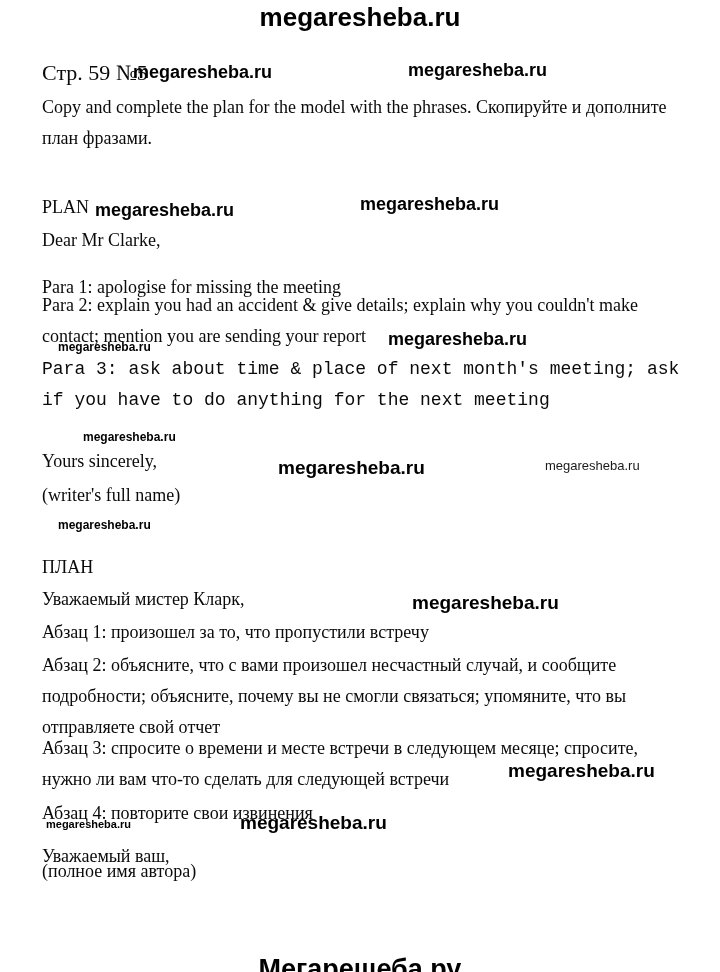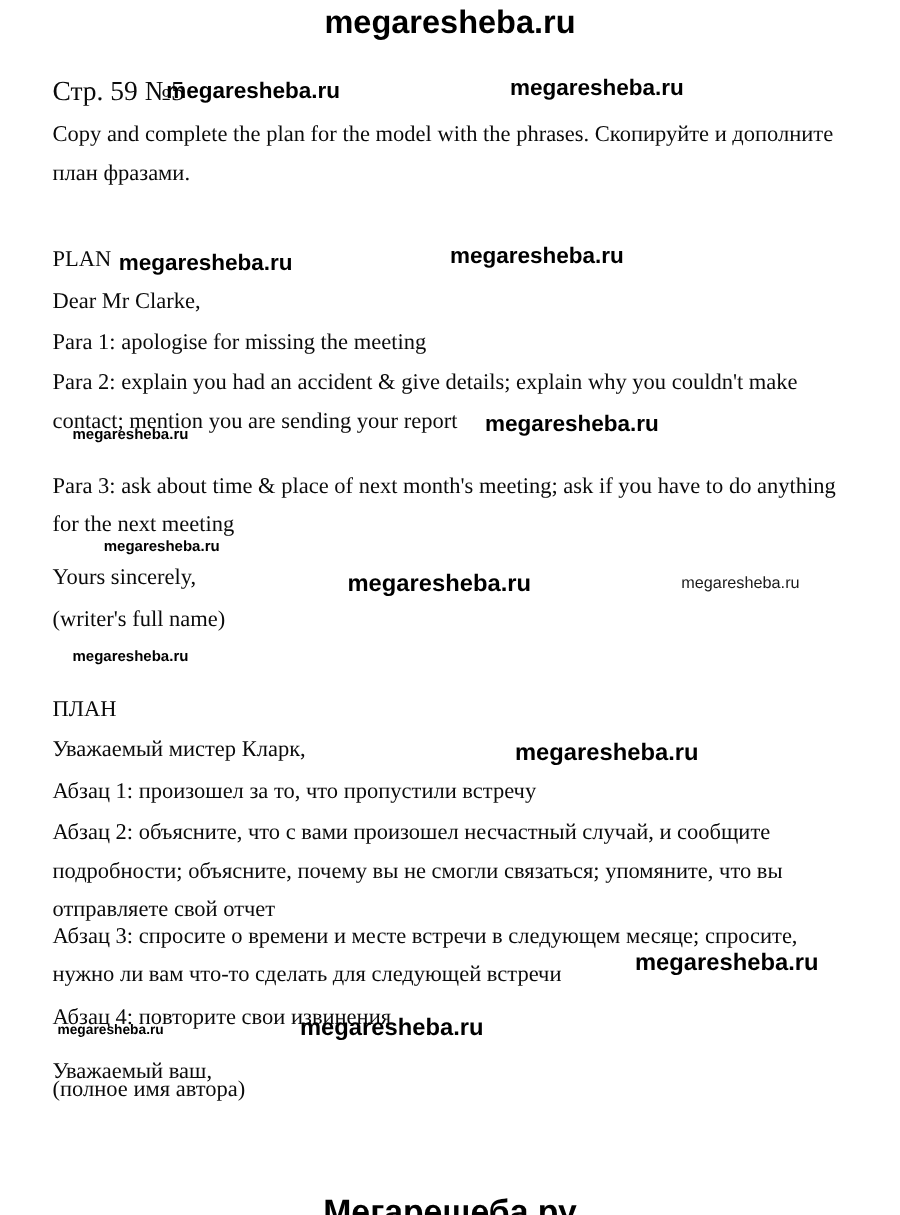--- a/index.html
+++ b/index.html
@@ -67,23 +67,23 @@
 <div class="page">
 
   <div class="site-title">megaresheba.ru</div>
 
   <p class="tblock bold-heading" style="top:57px;">Стр. 59 №5</p>
 
   <p class="tblock" style="top:92px;">Copy and complete the plan for the model with the phrases. Скопируйте и дополните план фразами.</p>
 
   <p class="tblock" style="top:192px;">PLAN</p>
   <p class="tblock" style="top:225px;">Dear Mr Clarke,</p>
-  <p class="tblock" style="top:258px;">Para 1: apologise for missing the meeting</p>
+  <p class="tblock" style="top:272px;">Para 1: apologise for missing the meeting</p>
   <p class="tblock" style="top:290px;">Para 2: explain you had an accident &amp; give details; explain why you couldn't make contact; mention you are sending your report</p>
-  <p class="tblock" style="top:373px;">Para 3: ask about time &amp; place of next month's meeting; ask if you have to do anything for the next meeting</p>
+  <p class="tblock" style="top:354px;font-family:Liberation Mono, monospace;">Para 3: ask about time &amp; place of next month's meeting; ask if you have to do anything for the next meeting</p>
   <p class="tblock" style="top:446px;">Yours sincerely,</p>
   <p class="tblock" style="top:480px;">(writer's full name)</p>
 
   <p class="tblock" style="top:552px;">ПЛАН</p>
   <p class="tblock" style="top:584px;">Уважаемый мистер Кларк,</p>
   <p class="tblock" style="top:617px;">Абзац 1: произошел за то, что пропустили встречу</p>
   <p class="tblock" style="top:650px;">Абзац 2: объясните, что с вами произошел несчастный случай, и сообщите подробности; объясните, почему вы не смогли связаться; упомяните, что вы отправляете свой отчет</p>
   <p class="tblock" style="top:733px;">Абзац 3: спросите о времени и месте встречи в следующем месяце; спросите, нужно ли вам что-то сделать для следующей встречи</p>
   <p class="tblock" style="top:798px;">Абзац 4: повторите свои извинения</p>
   <p class="tblock" style="top:841px;">Уважаемый ваш,</p>

